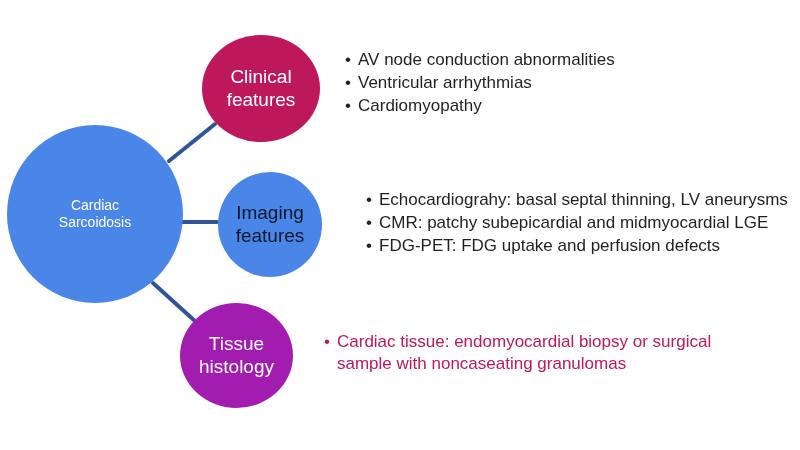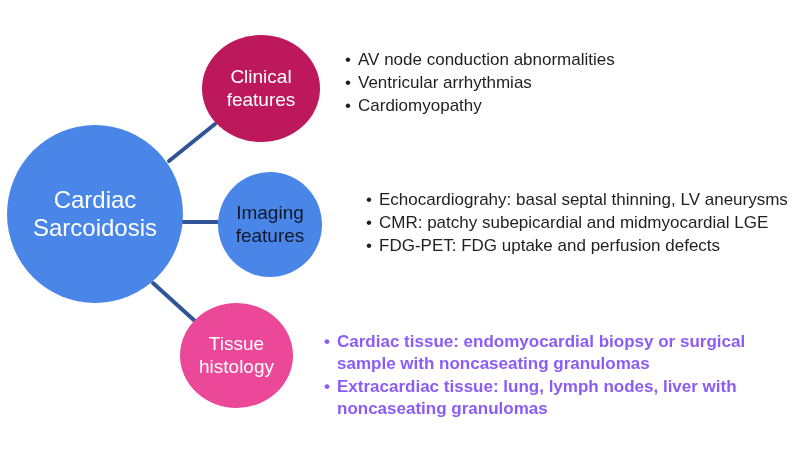--- a/index.html
+++ b/index.html
@@ -24,21 +24,21 @@
     display: flex;
     align-items: center;
     justify-content: center;
     text-align: center;
     white-space: pre-line;
     line-height: 1.18;
   }
   .circle-root {
     left: 7px; top: 125px;
     width: 176px; height: 178px;
-    font-size: 24px;
+    font-size: 14px;
   }
   .circle-clinical {
     left: 202px; top: 35px;
     width: 118px; height: 107px;
     font-size: 19px;
   }
   .circle-imaging {
     left: 218px; top: 172px;
     width: 104px; height: 105px;
     font-size: 19px;
@@ -83,35 +83,34 @@
   <div class="circle circle-clinical" style="background: #be185d; color: rgb(255, 255, 255);">
     <span>Clinical
 features</span>
   </div>
 
   <div class="circle circle-imaging" style="background: rgb(74, 134, 232); color: #0f172a;">
     <span>Imaging
 features</span>
   </div>
 
-  <div class="circle circle-tissue" style="background: #ec4899; color: rgb(255, 255, 255);">
+  <div class="circle circle-tissue" style="background: #a21caf; color: rgb(255, 255, 255);">
     <span>Tissue
 histology</span>
   </div>
 
   <div class="bullets bullets-imaging" style="color: rgb(31, 31, 31);">
       <div class="bullet-item">Echocardiograhy: basal septal thinning, LV aneurysms</div>
       <div class="bullet-item">CMR: patchy subepicardial and midmyocardial LGE</div>
       <div class="bullet-item">FDG-PET: FDG uptake and perfusion defects</div>
     </div>
 
   <div class="bullets bullets-clinical" style="color: rgb(31, 31, 31);">
       <div class="bullet-item">AV node conduction abnormalities</div>
       <div class="bullet-item">Ventricular arrhythmias</div>
       <div class="bullet-item">Cardiomyopathy</div>
     </div>
 
-  <div class="bullets bullets-tissue" style="color: #8b5cf6; font-weight: bold;">
+  <div class="bullets bullets-tissue" style="color: #be185d;">
       <div class="bullet-item">Cardiac tissue: endomyocardial biopsy or surgical sample with noncaseating granulomas</div>
-      <div class="bullet-item">Extracardiac tissue: lung, lymph nodes, liver with noncaseating granulomas</div>
     </div>
 
 </div>
 
 </body></html>

